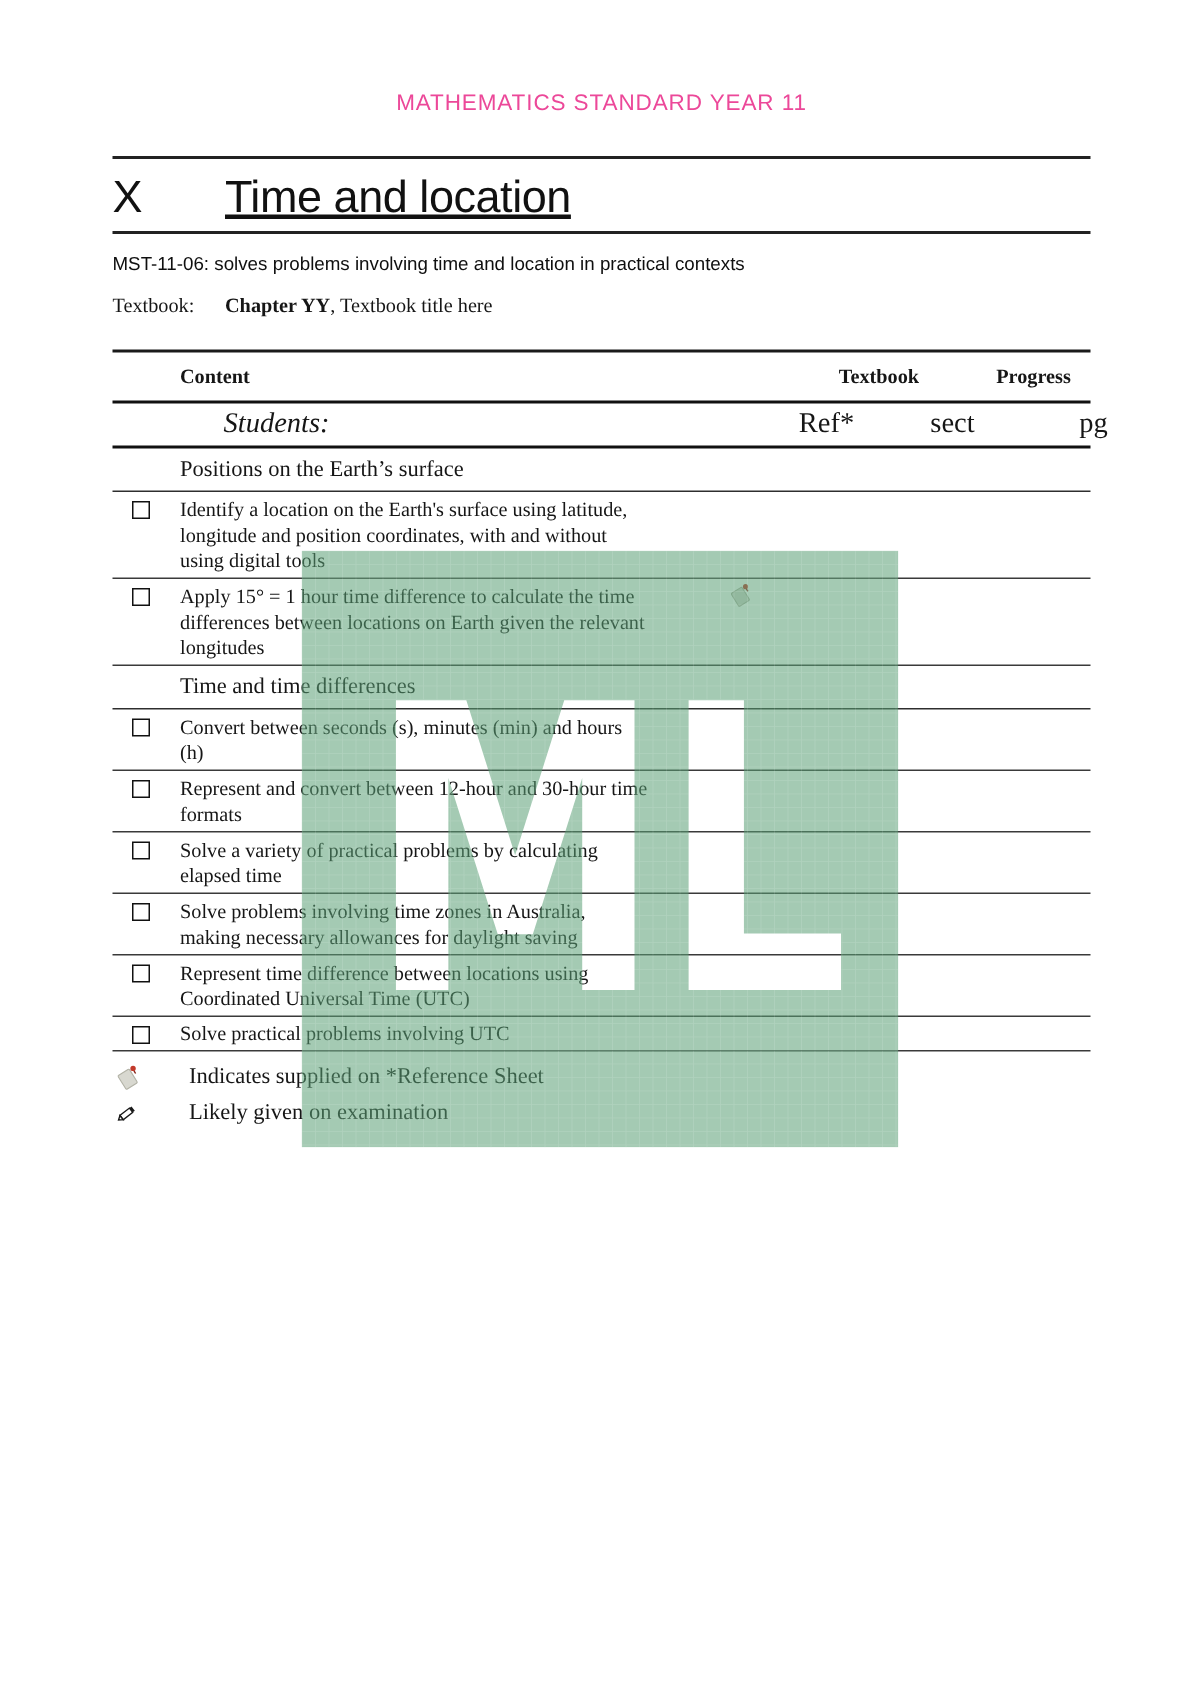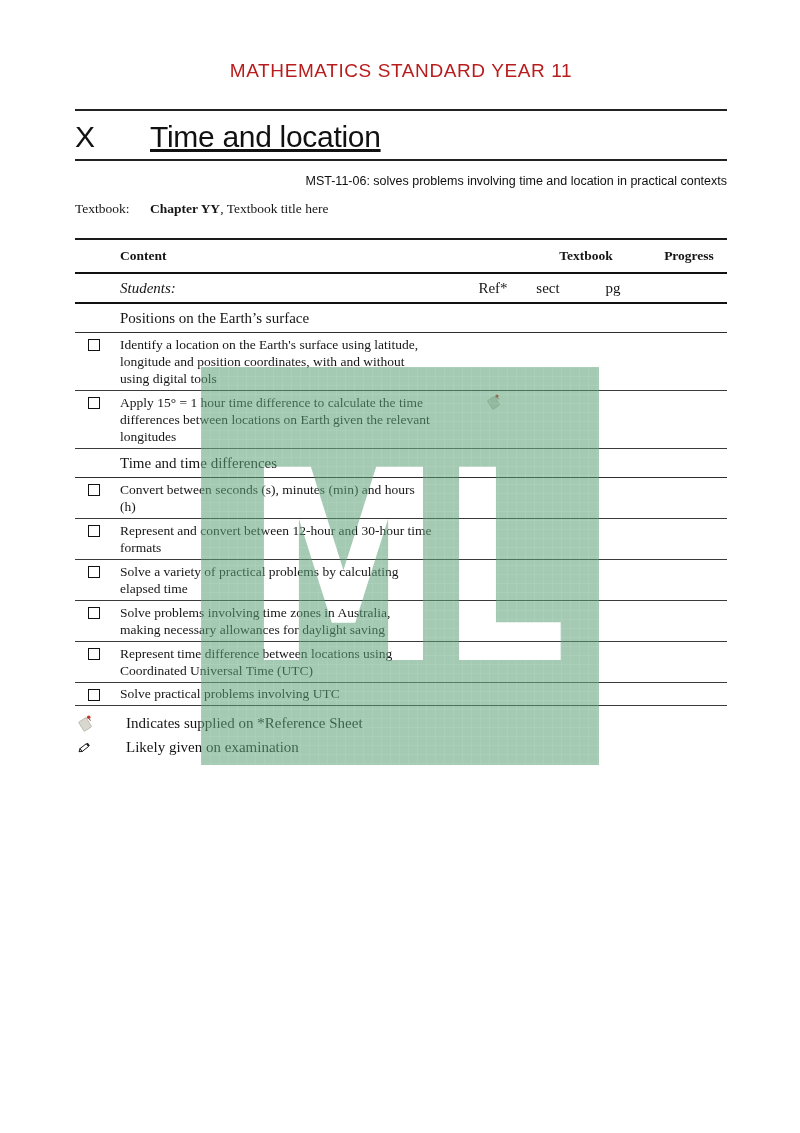--- a/index.html
+++ b/index.html
@@ -11,63 +11,63 @@
     font-family:"Liberation Serif", serif;
     color:#161616;
   }
   .content{margin:0 73px 0 75px;}
 
   
   .doc-header{
     margin-top:60px;
     text-align:center;
     font-family:"Liberation Sans", sans-serif;
-    font-size:19px;
+    font-size:15px;
     letter-spacing:0.6px;
-    color:#b91c1c;
+    color:#ec4899;
   }
 
   
   .title-block{
     margin-top:27px;
     border-top:2px solid #222;
     border-bottom:2px solid #222;
     padding:8px 0 4px 0;
     display:flex;
     align-items:baseline;
     font-family:"Liberation Sans", sans-serif;
     color:#111;
   }
   .title-code{width:75px;font-size:30px;line-height:36px;}
   .title-text{font-size:30px;line-height:36px;letter-spacing:-0.3px;text-decoration:underline;}
 
   .outcome{
     margin-top:13px;
-    text-align:right;
+    text-align:left;
     font-family:"Liberation Sans", sans-serif;
     font-size:12.5px;
     color:#0f0f0f;
   }
 
   .textbook-line{
     margin-top:13px;
     font-size:13.5px;
   }
   .textbook-label{display:inline-block;width:75px;}
   .textbook-chapter{font-weight:bold;}
 
   
   .table{margin-top:21px;border-top:2px solid #1a1a1a;}
   .row{
     display:grid;
     grid-template-columns:45px 345px 56px 54px 76px 1fr;
     align-items:center;
   }
   .head-row{height:32px;border-bottom:2.5px solid #111;font-weight:bold;font-size:13.5px;}
-  .students-row{height:28px;border-bottom:2.5px solid #111;font-size:15px;}
+  .students-row{height:28px;border-bottom:2.5px solid #111;font-size:19px;gap:29px;}
   .students-label{font-style:italic;}
   .section-row{height:28px;border-bottom:1.5px solid #2e2e2e;}
   .section-title{grid-column:2 / 7;font-weight:normal;font-size:15px;}
   .item-row{border-bottom:1.5px solid #3a3a3a;align-items:start;}
   .item-row .cb-cell{padding:6px 0 0 13px;}
   .item-text{
     font-size:13.5px;
     line-height:17px;
     padding:3px 0 3px 0;
     white-space:pre-line;

